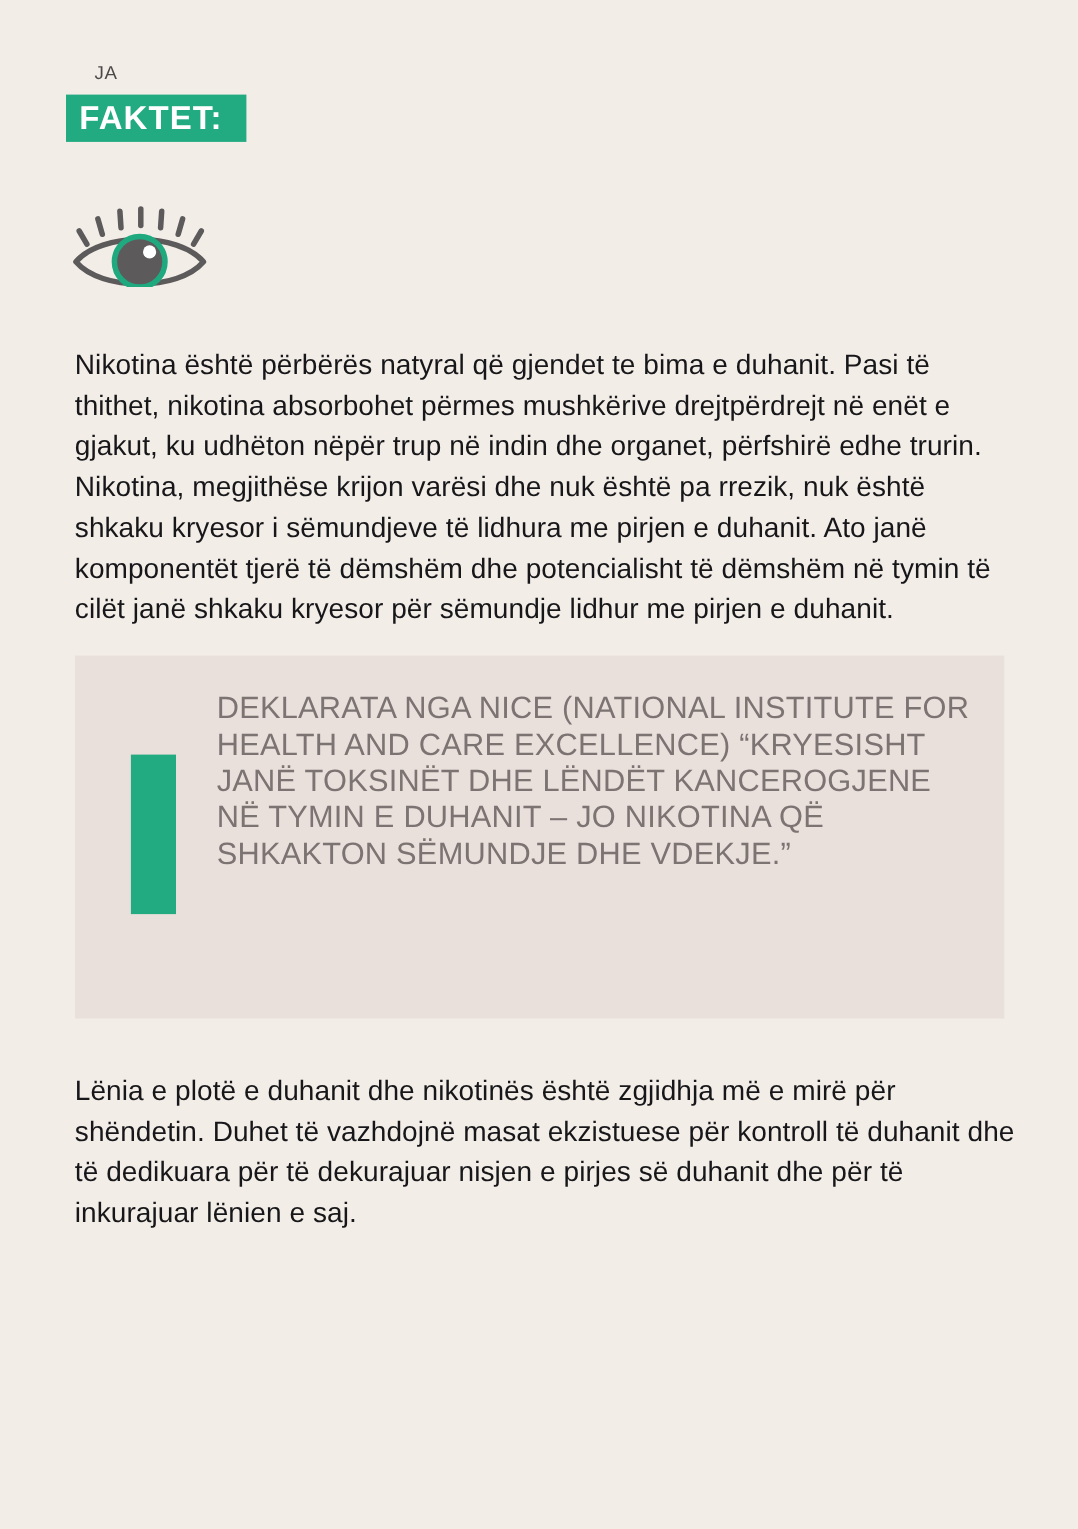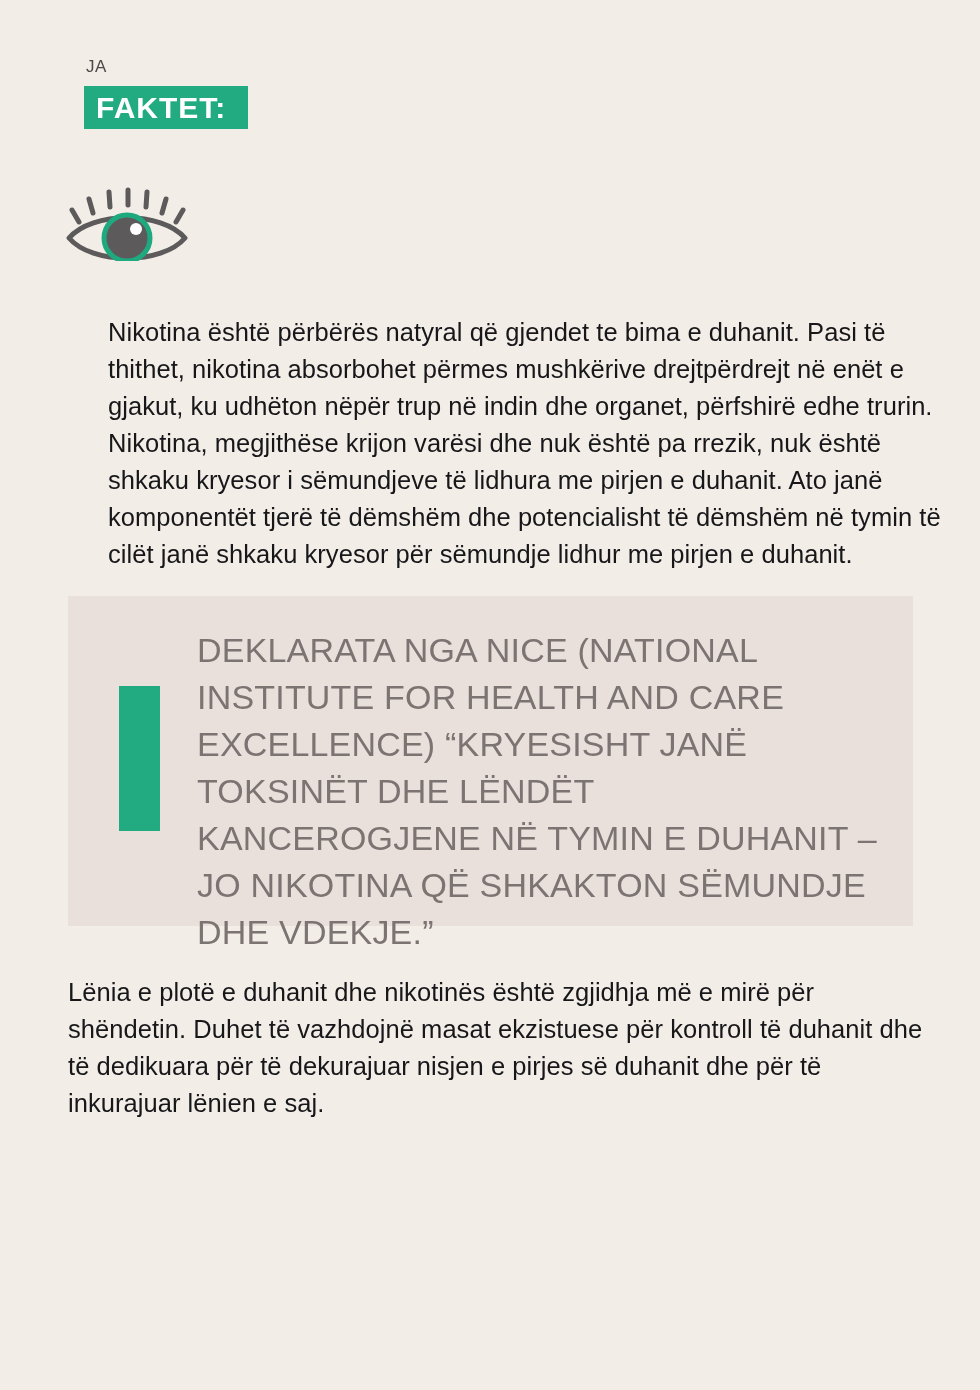--- a/index.html
+++ b/index.html
@@ -30,21 +30,21 @@
     top: 58px;
     font-size: 17px;
     letter-spacing: 0.5px;
     color: #4c4a48;
     line-height: 1;
     margin-left: 16px;
   }
 
   .badge {
     position: absolute;
-    left: 84px;
+    left: 60px;
     top: 86px;
     width: 164px;
     height: 43px;
     background: #22aa81;
     display: flex;
     align-items: center;
     justify-content: flex-start;
     box-sizing: border-box;
     padding-left: 12px;
   }
@@ -68,21 +68,21 @@
   
   .body-text {
     position: absolute;
     left: 68px;
     width: 860px;
     font-size: 25.5px;
     line-height: 37px;
     color: #17171a;
     letter-spacing: 0.05px;
   }
-  .para-1 { top: 288px; margin-left: 40px; }
+  .para-1 { top: 288px; }
   .para-2 { top: 948px; }
   .para-3 { top: 1118px; }
 
   
   .quote-block {
     position: absolute;
     left: 68px;
     top: 596px;
     width: 845px;
     height: 330px;
@@ -94,22 +94,22 @@
     top: 90px;
     width: 41px;
     height: 145px;
     background: #22aa81;
   }
   .quote-text {
     position: absolute;
     left: 129px;
     top: 31px;
     width: 690px;
-    font-size: 34px;
-    line-height: 47px;
+    font-size: 28px;
+    line-height: 33px;
     color: #7c7472;
     text-transform: uppercase;
     letter-spacing: 0.2px;
   }
 </style>
 </head>
 <body>
 
 <div class="page">
 

